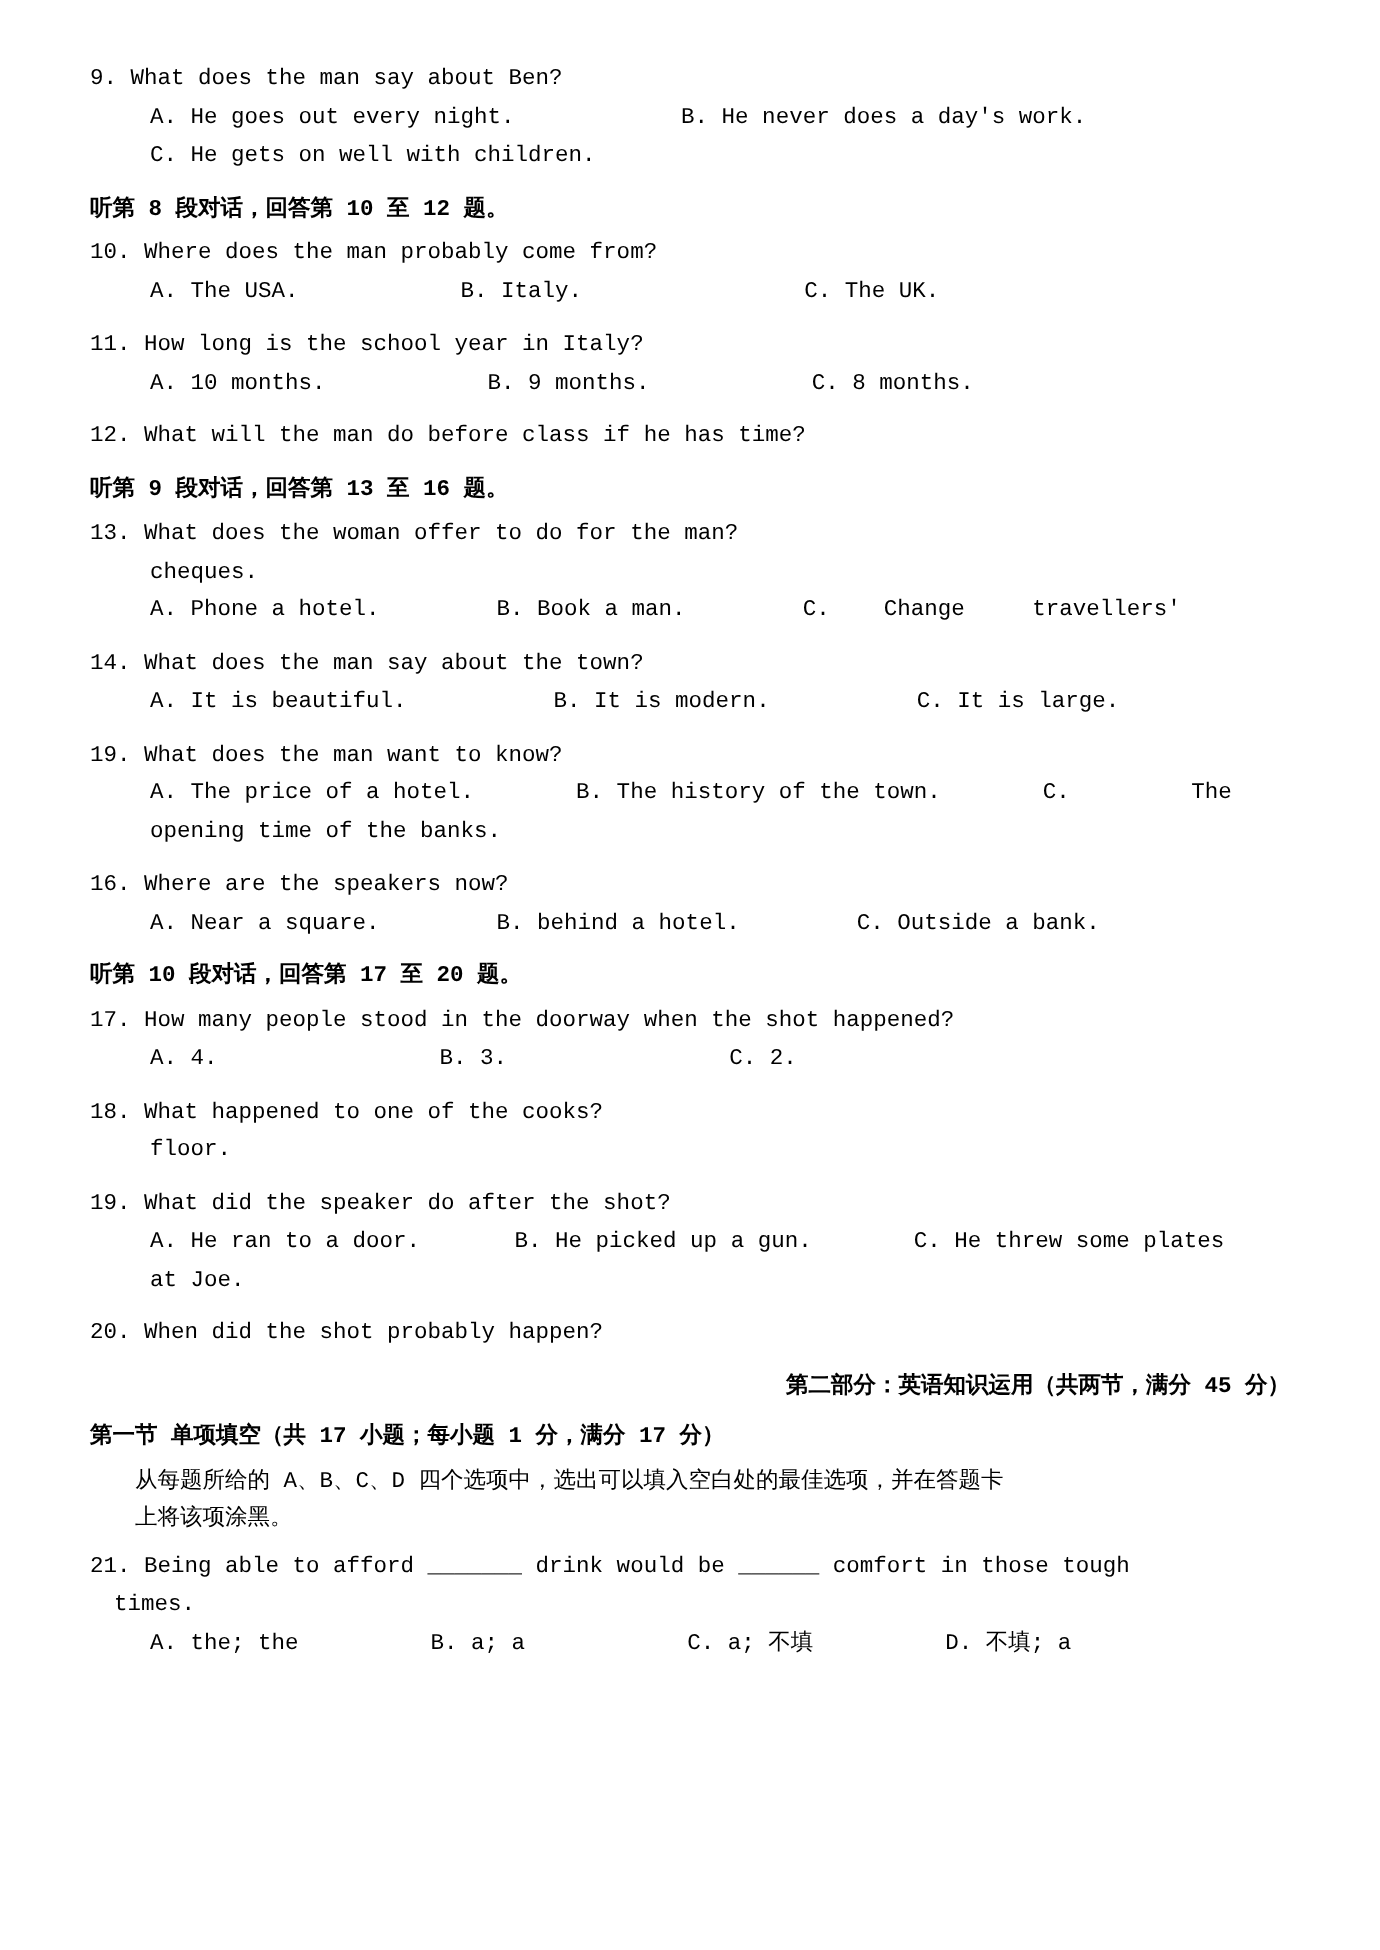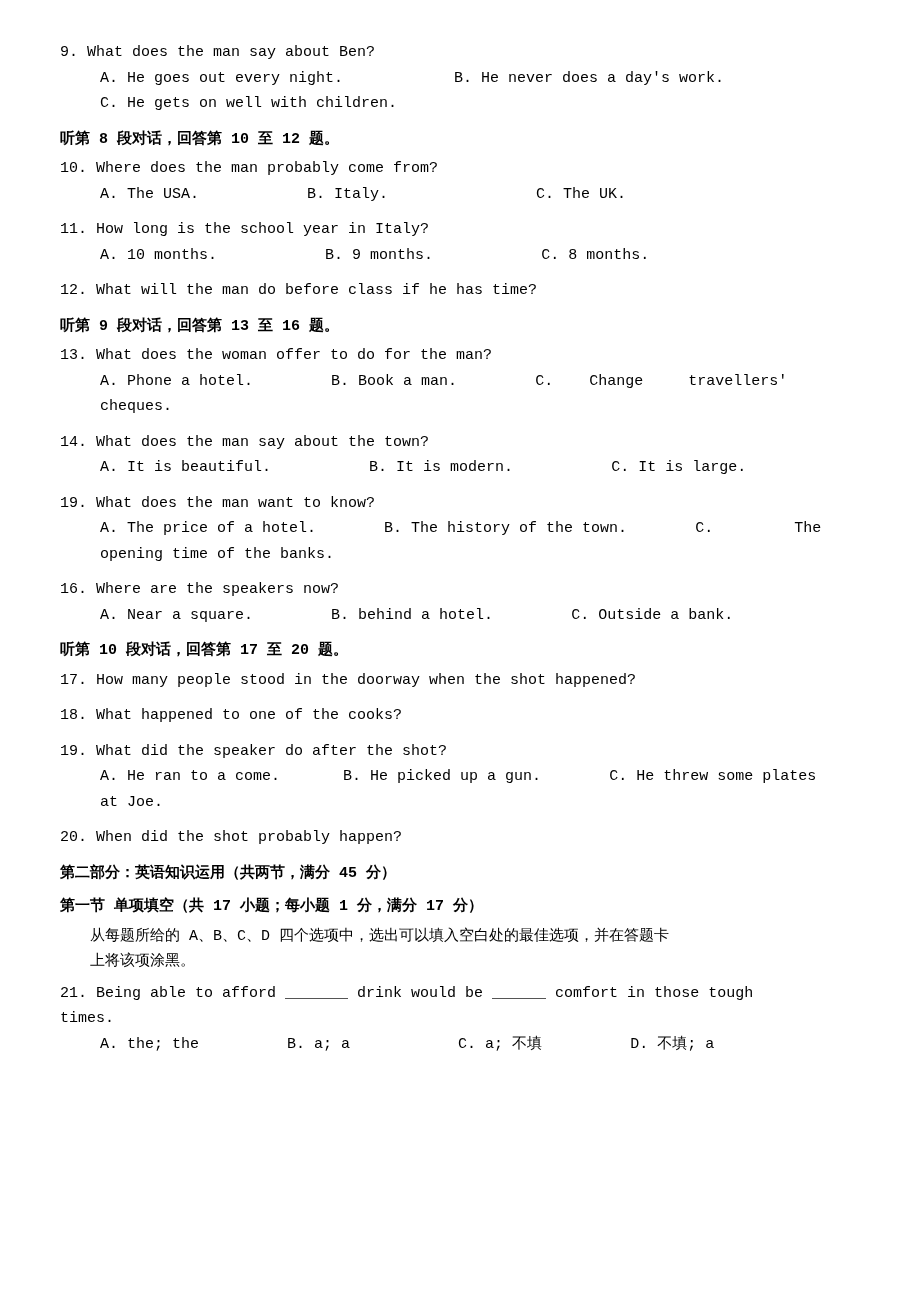--- a/index.html
+++ b/index.html
@@ -96,28 +96,28 @@
   <span class="question-text">What will the man do before class if he has time?</span>
 </div>
 
 <div class="section-header">听第 9 段对话，回答第 13 至 16 题。</div>
 
 <div class="question-block">
   <span class="question-number">13.</span>
   <span> </span>
   <span class="question-text">What does the woman offer to do for the man?</span>
   <div class="options-row">
+    cheques.
+  </div>
+  <div class="options-row">
     <span class="option">A. Phone a hotel.</span>
     <span style="display:inline-block; width:30px;"></span>
     <span class="option">B. Book a man.</span>
     <span style="display:inline-block; width:30px;"></span>
     <span class="option">C. &nbsp;&nbsp;&nbsp;Change &nbsp;&nbsp;&nbsp;&nbsp;travellers'</span>
-  </div>
-  <div class="options-row">
-    cheques.
   </div>
 </div>
 
 <div class="question-block">
   <span class="question-number">14.</span>
   <span> </span>
   <span class="question-text">What does the man say about the town?</span>
   <div class="options-row">
     <span class="option">A. It is beautiful.</span>
     <span style="display:inline-block; width:50px;"></span>
@@ -155,68 +155,78 @@
     <span class="option">C. Outside a bank.</span>
   </div>
 </div>
 
 <div class="section-header">听第 10 段对话，回答第 17 至 20 题。</div>
 
 <div class="question-block">
   <span class="question-number">17.</span>
   <span> </span>
   <span class="question-text">How many people stood in the doorway when the shot happened?</span>
+  <div class="options-row">
+    <span class="option">A. 4.</span>
+    <span style="display:inline-block; width:100px;"></span>
+    <span class="option">B. 3.</span>
+    <span style="display:inline-block; width:100px;"></span>
+    <span class="option">C. 2.</span>
+  </div>
 </div>
 
 <div class="question-block">
   <span class="question-number">18.</span>
   <span> </span>
   <span class="question-text">What happened to one of the cooks?</span>
+  <div class="options-row">
+    floor.
+  </div>
 </div>
 
 <div class="question-block">
   <span class="question-number">19.</span>
   <span> </span>
   <span class="question-text">What did the speaker do after the shot?</span>
   <div class="options-row">
-    <span class="option">A. He ran to a come.</span>
+    <span class="option">A. He ran to a door.</span>
     <span style="display:inline-block; width:15px;"></span>
     <span class="option">B. He picked up a gun.</span>
     <span style="display:inline-block; width:20px;"></span>
     <span class="option">C. He threw some plates</span>
   </div>
   <div class="options-row">
     at Joe.
   </div>
 </div>
 
 <div class="question-block">
   <span class="question-number">20.</span>
   <span> </span>
   <span class="question-text">When did the shot probably happen?</span>
 </div>
 
-<div class="section-header" style="margin-top: 6px;">
+<div class="section-header" style="margin-top: 6px; text-align: right;">
   <span><strong>第二部分：英语知识运用</strong>（共两节，满分 45 分）</span>
 </div>
 
 <div class="section-header">
   <span><strong>第一节  单项填空</strong>（共 17 小题；每小题 1 分，满分 17 分）</span>
 </div>
 
 <div class="section-intro">
   <span>从每题所给的 A、B、C、D 四个选项中，选出可以填入空白处的最佳选项，并在答题卡</span><br>
   <span>上将该项涂黑。</span>
 </div>
 
 <div class="question-block">
   <span class="question-number">21.</span>
   <span> </span>
   <span class="question-text">Being able to afford _______ drink would be ______ comfort in those tough</span>
-  <div class="options-row" style="margin-left: 0;">
+  <div class="options-row" style="margin-left: 16px;">
     times.
   </div>
   <div class="options-row">
     <span class="option">A. the; the</span>
     <span style="display:inline-block; width:40px;"></span>
     <span class="option">B. a; a</span>
     <span style="display:inline-block; width:60px;"></span>
     <span class="option">C. a; 不填</span>
     <span style="display:inline-block; width:40px;"></span>
     <span class="option">D. 不填; a</span>

